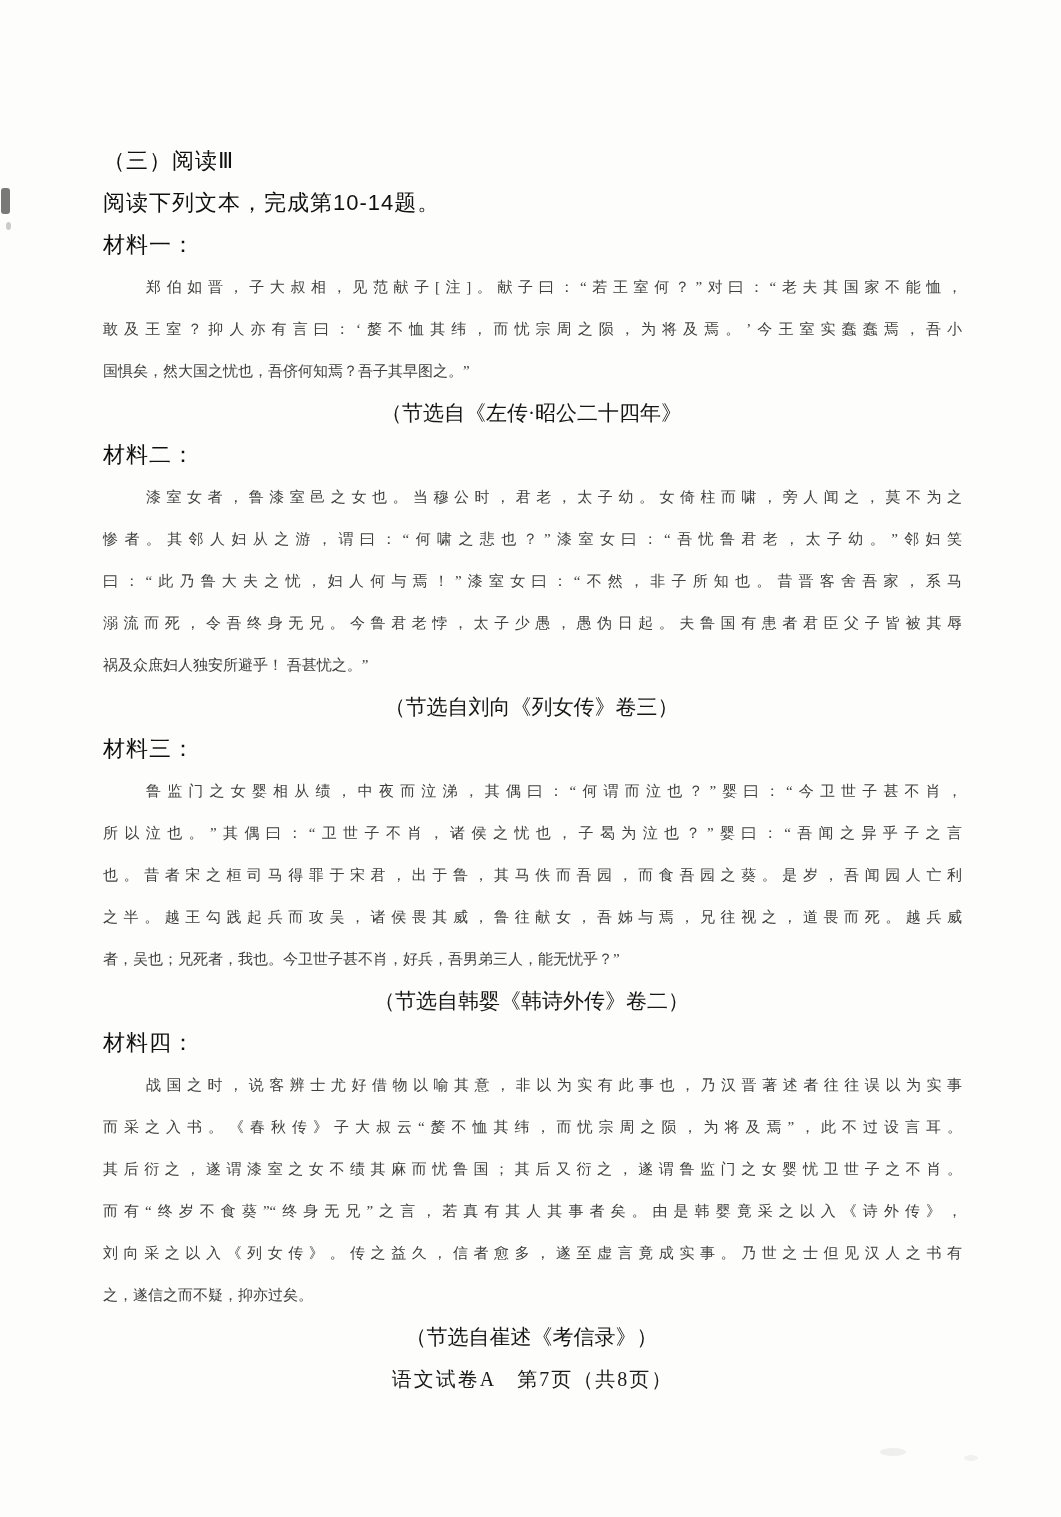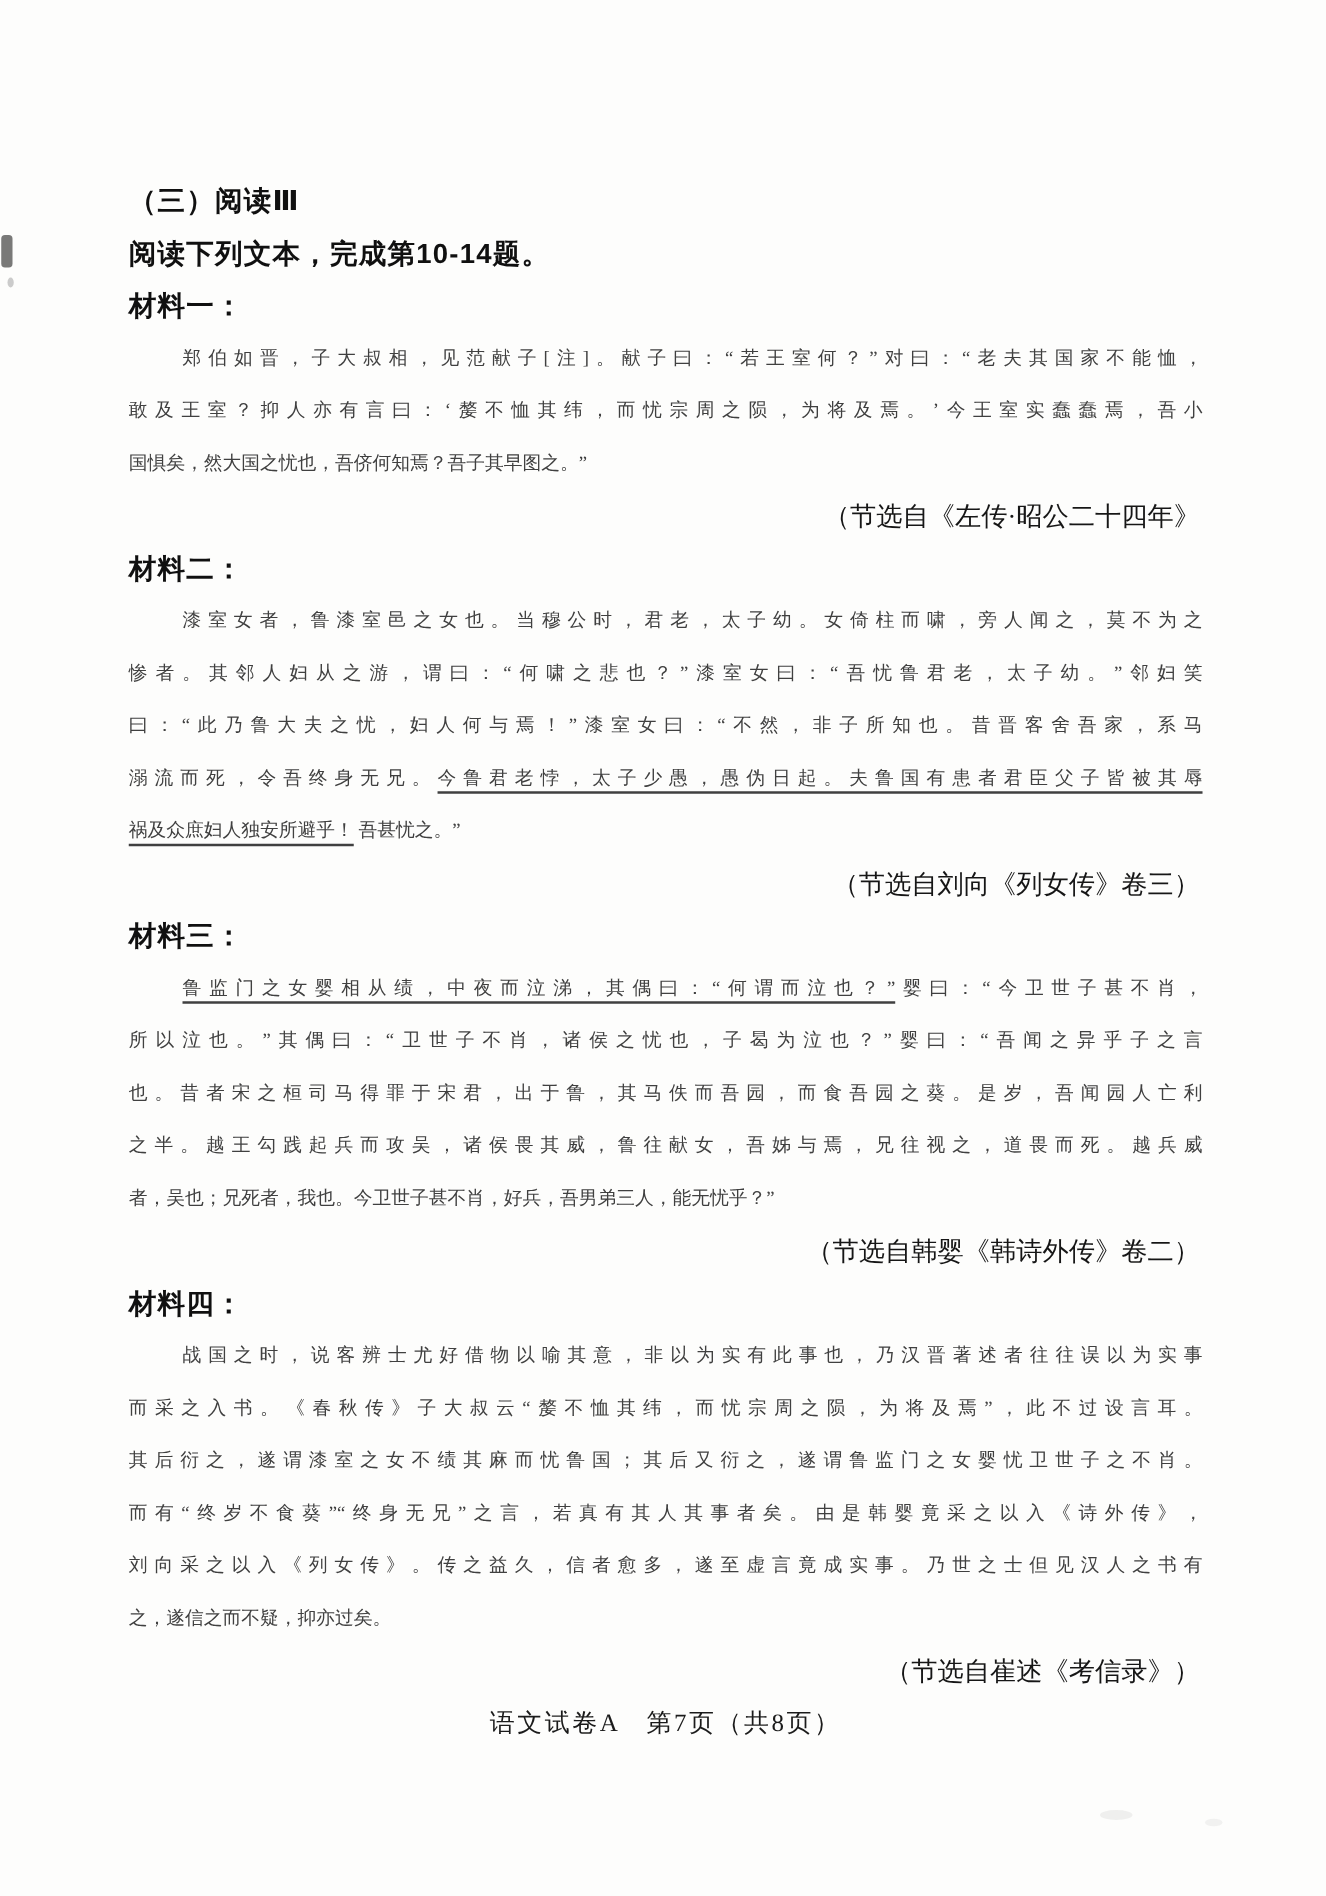--- a/index.html
+++ b/index.html
@@ -12,40 +12,40 @@
   }
   .page {
     position: relative;
     box-sizing: border-box;
     width: 1061px; height: 1517px;
     padding: 140px 99px 0 103px;
     background: #fdfdfc;
   }
   .heading, .mlabel {
     font-family: "Liberation Sans", "DejaVu Sans", sans-serif;
-    font-weight: 700;
+    font-weight: 400;
     font-size: 22px;
     height: 42px; line-height: 42px;
     letter-spacing: 1px;
     color: #101010;
   }
   .bline {
     font-size: 15px;
     height: 42px; line-height: 42px;
     text-align: justify;
     text-align-last: justify;
     color: #404040;
   }
   .bline.indent { text-indent: 43px; }
   .bline.last { text-align-last: left; }
-  .u { text-decoration: underline; text-underline-offset: 6px; text-decoration-thickness: 1.6px; margin-top: 28px; }
+  .u { text-underline-offset: 6px; text-decoration-thickness: 1.6px; margin-top: 28px; }
   .attribution {
     font-size: 21px;
     height: 42px; line-height: 42px;
-    text-align: right;
+    text-align: center;
     padding-right: 2px;
     color: #161616;
   }
   .footer {
     font-size: 20px;
     font-weight: 400;
     height: 42px; line-height: 42px;
     text-align: center;
     letter-spacing: 2px;
     color: #1b1b1b;

